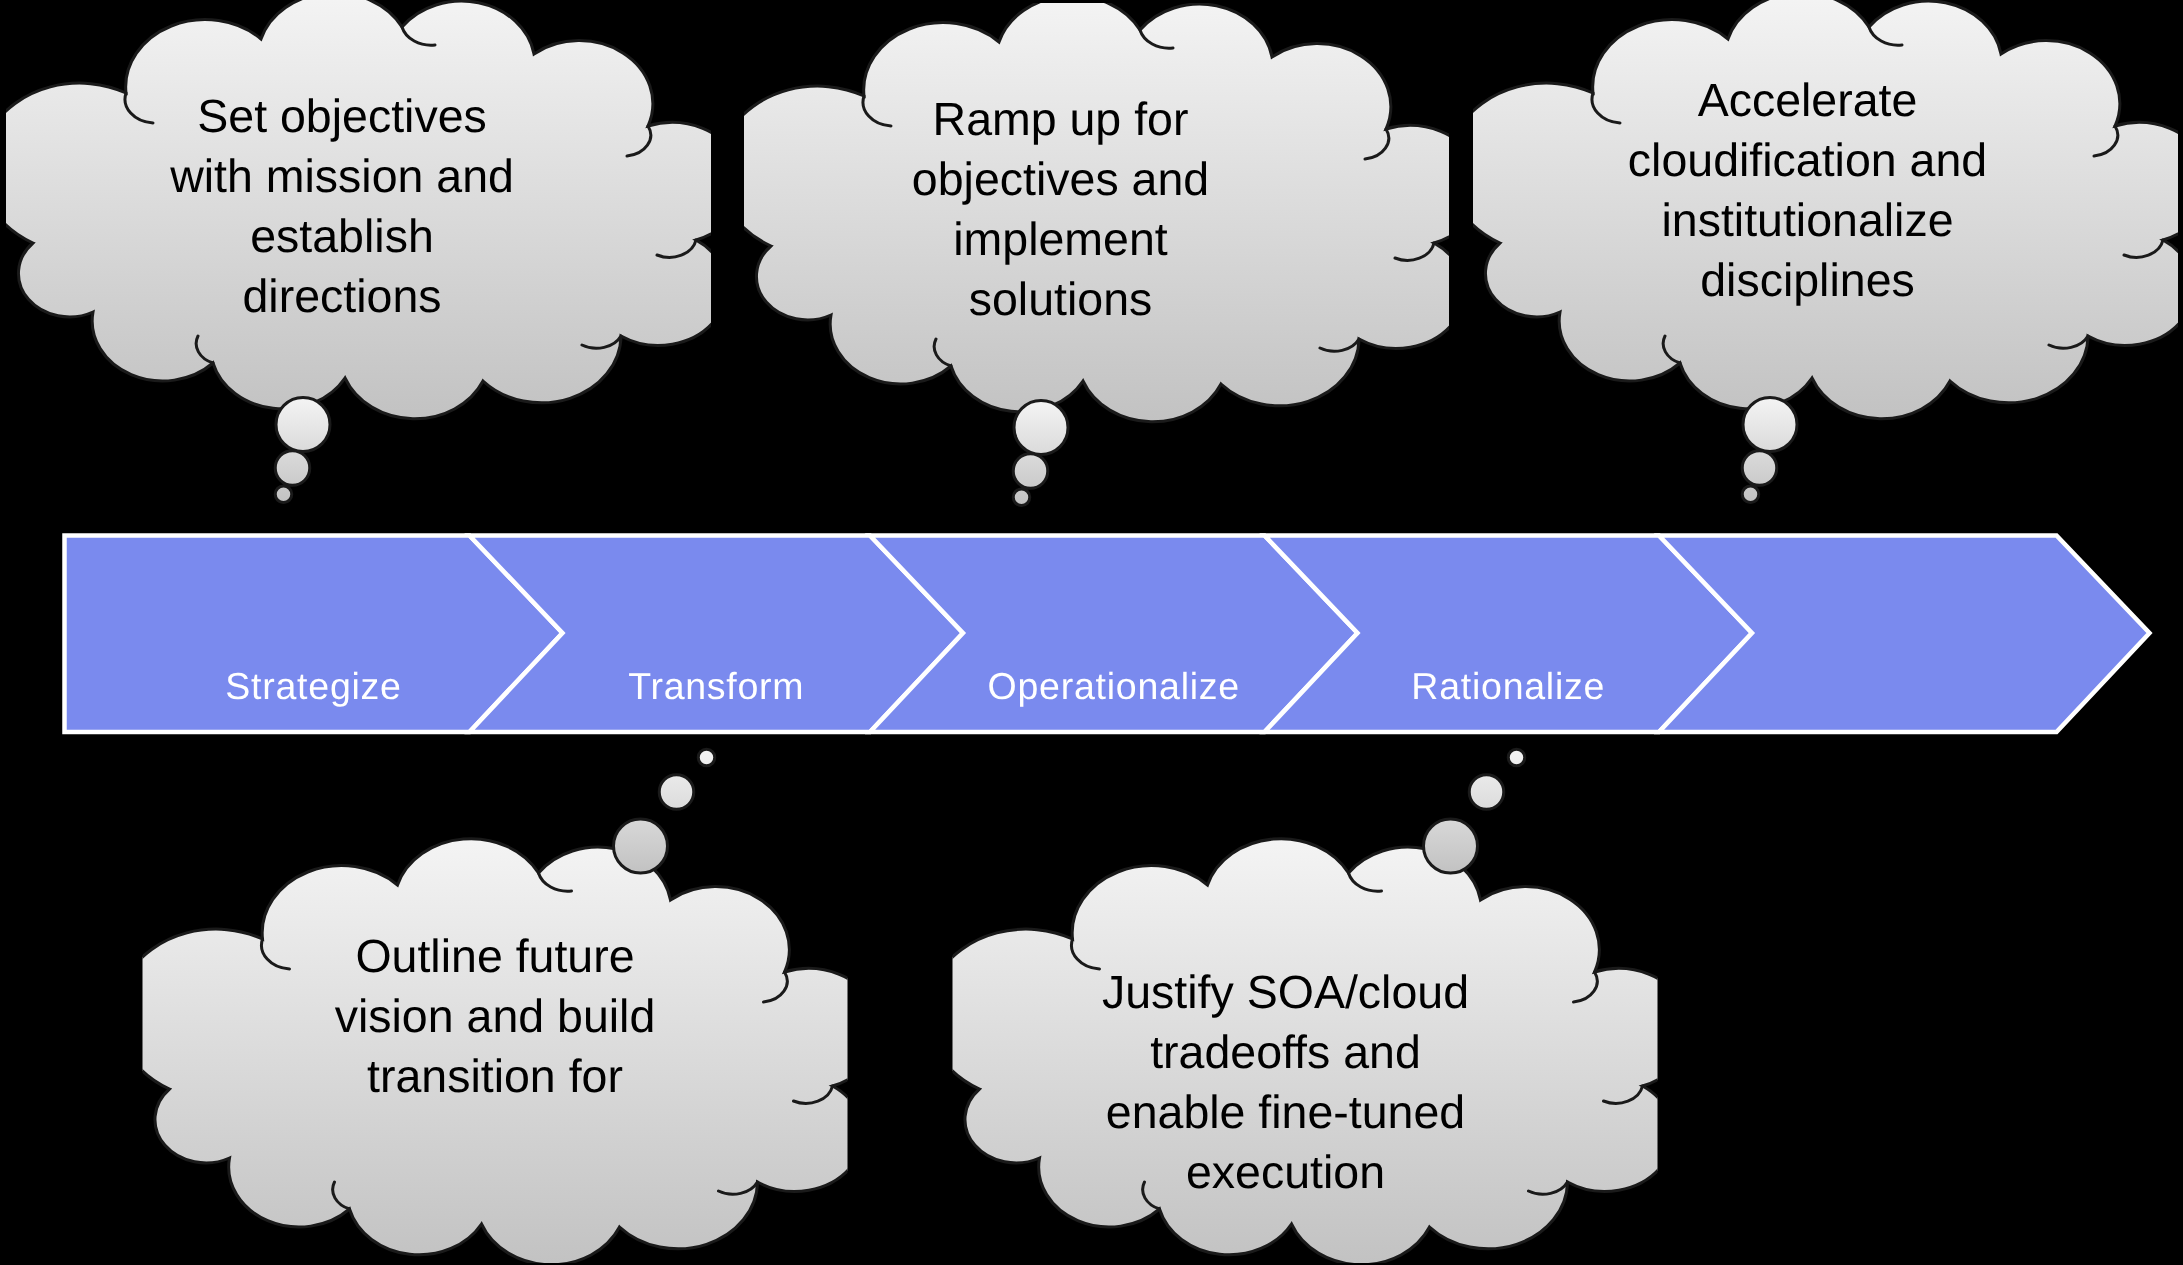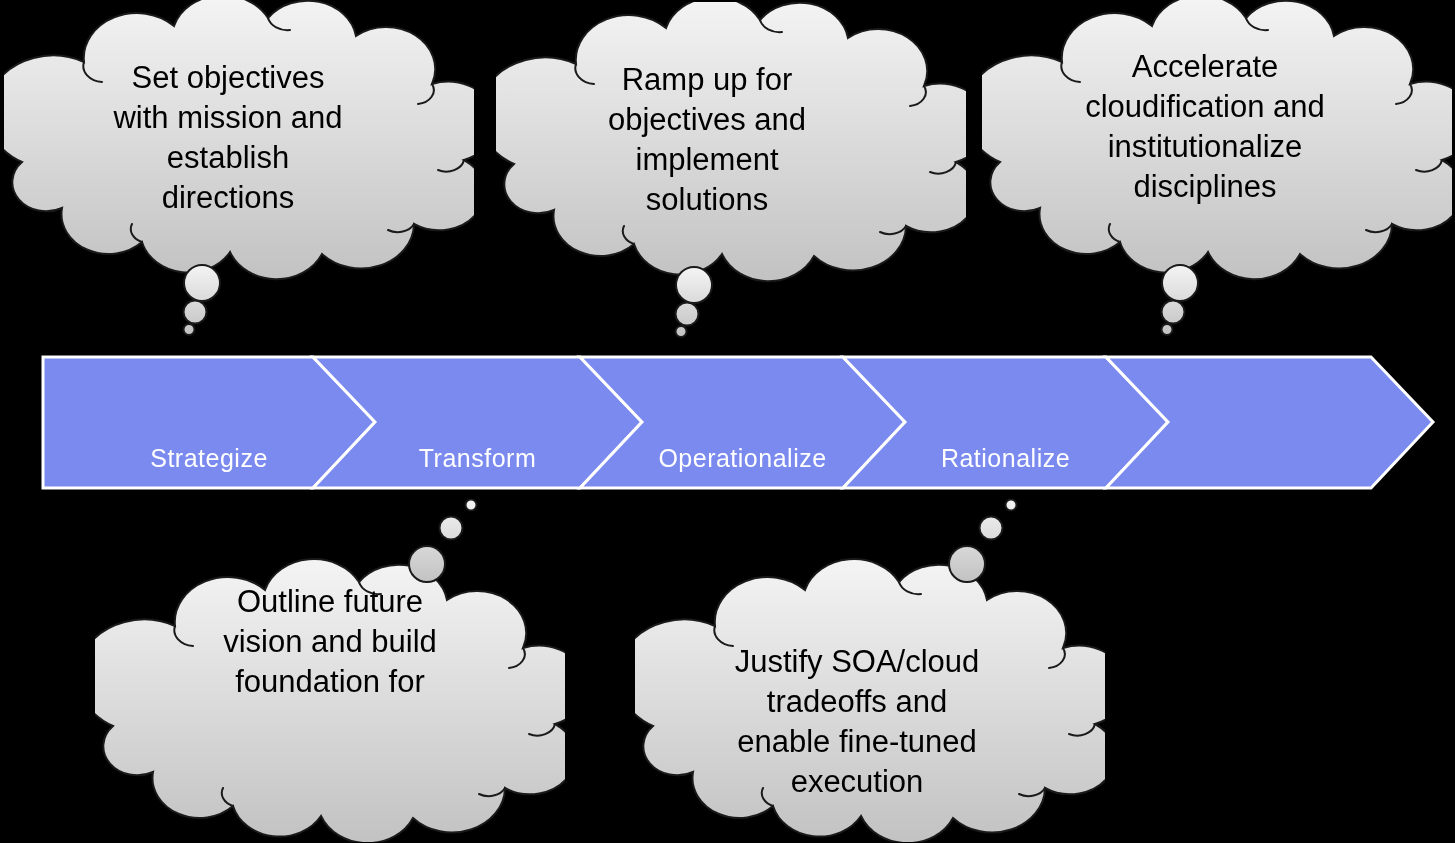--- a/index.html
+++ b/index.html
@@ -163,24 +163,24 @@
   <div class="cloud-text" style="left:1015px; top:47px;">
     <div class="line">Accelerate</div>
     <div class="line">cloudification and</div>
     <div class="line">institutionalize</div>
     <div class="line">disciplines</div>
   </div>
 
   <svg class="cloud-svg" style="left:95px; top:492px;" viewBox="0 0 470 350">
     <use href="#gCloudBottom"></use>
   </svg>
-  <div class="cloud-text" style="left:140px; top:582px;">
+  <div class="cloud-text" style="left:140px; top:618px;">
     <div class="line">Outline future</div>
     <div class="line">vision and build</div>
-    <div class="line">foundation for</div>
+    <div class="line">transition for</div>
   </div>
 
   <svg class="cloud-svg" style="left:635px; top:492px;" viewBox="0 0 470 350">
     <use href="#gCloudBottom"></use>
   </svg>
   <div class="cloud-text" style="left:667px; top:642px;">
     <div class="line">Justify SOA/cloud</div>
     <div class="line">tradeoffs and</div>
     <div class="line">enable fine-tuned</div>
     <div class="line">execution</div>

